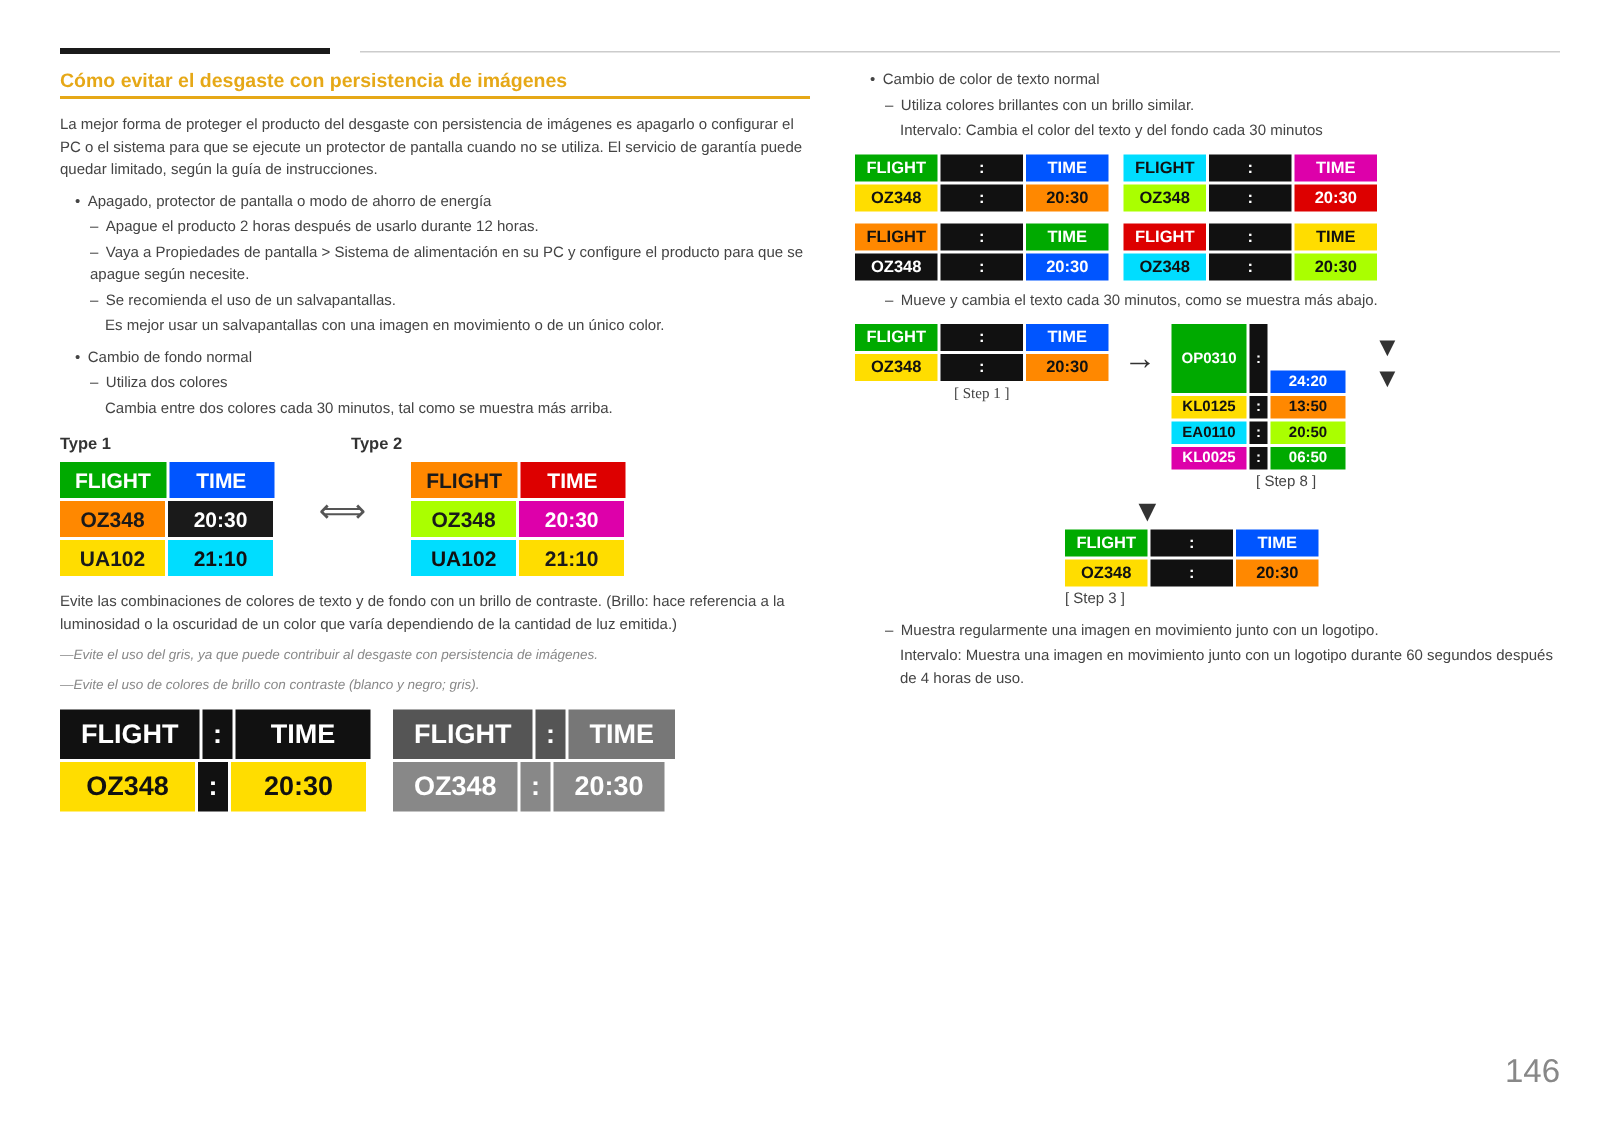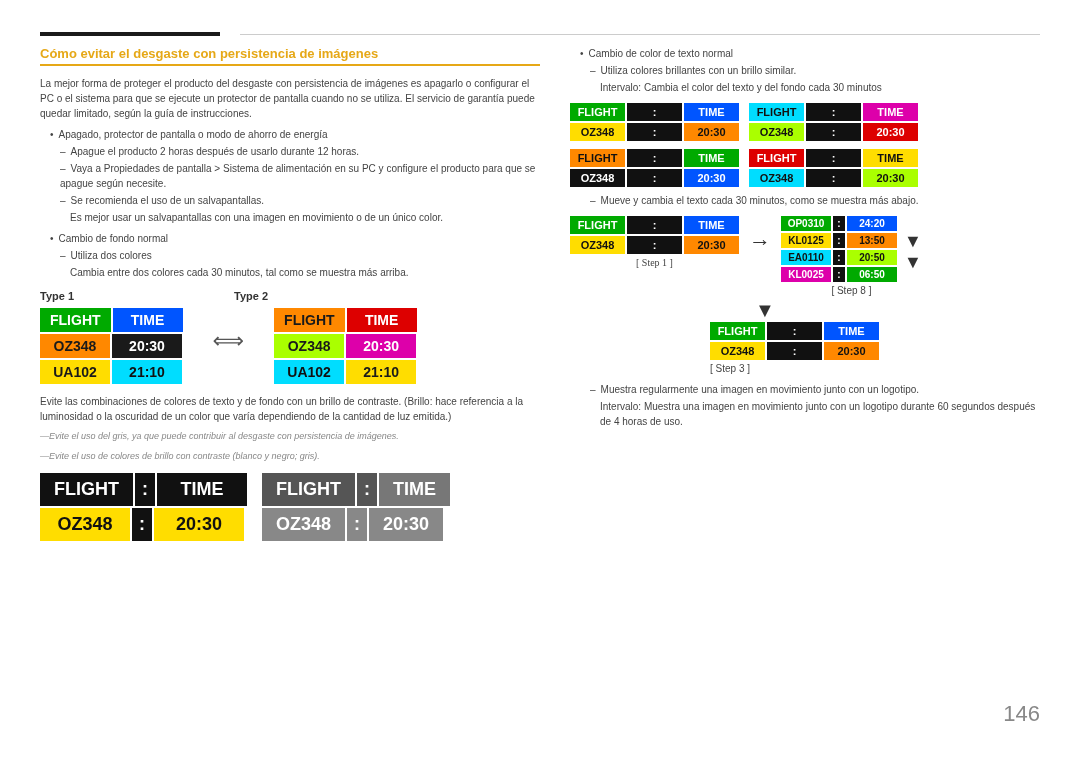--- a/index.html
+++ b/index.html
@@ -235,21 +235,21 @@
       font-size: 10px;
       padding: 2px 6px;
       min-width: 50px;
       display: flex;
       align-items: center;
       justify-content: center;
     }
 
     .sc-cell.green { background: #00aa00; color: #fff; }
     .sc-cell.dark { background: #111; color: #fff; }
-    .sc-cell.blue { background: #0055ff; color: #fff; }
+    .sc-cell.blue { background: #0055ff; color: #fff; margin-top: 31px; }
     .sc-cell.yellow { background: #ffdd00; color: #111; }
     .sc-cell.orange { background: #ff8800; color: #111; }
     .sc-cell.cyan { background: #00ddff; color: #111; }
     .sc-cell.lime { background: #aaff00; color: #111; }
     .sc-cell.magenta { background: #dd00aa; color: #fff; }
 
     
     .double-arrow {
       display: flex;
       flex-direction: column;
@@ -458,21 +458,21 @@
               <div class="sm-cell" style="background:#111;color:#fff;font-weight:bold;font-size:11px;padding:3px 4px;">:</div>
               <div class="sm-cell orange">20:30</div>
             </div>
           </div>
           <div class="step-label" style="margin-top:3px;font-family:Liberation Serif, serif;">[ Step 1 ]</div>
         </div>
 
         <div style="font-size:22px; color:#333; margin-top:10px;">→</div>
 
         <div style="display:flex; flex-direction:column; align-items:center;">
-          <div style="display:flex; gap:7px; align-items:center;">
+          <div style="display:flex; gap:19px; align-items:flex-start;">
             <div class="scroll-board">
               <div class="scroll-row">
                 <div class="sc-cell green">OP0310</div>
                 <div class="sc-cell dark" style="min-width:12px;padding:2px 3px;">:</div>
                 <div class="sc-cell blue">24:20</div>
               </div>
               <div class="scroll-row">
                 <div class="sc-cell yellow">KL0125</div>
                 <div class="sc-cell dark" style="min-width:12px;padding:2px 3px;">:</div>
                 <div class="sc-cell orange">13:50</div>

